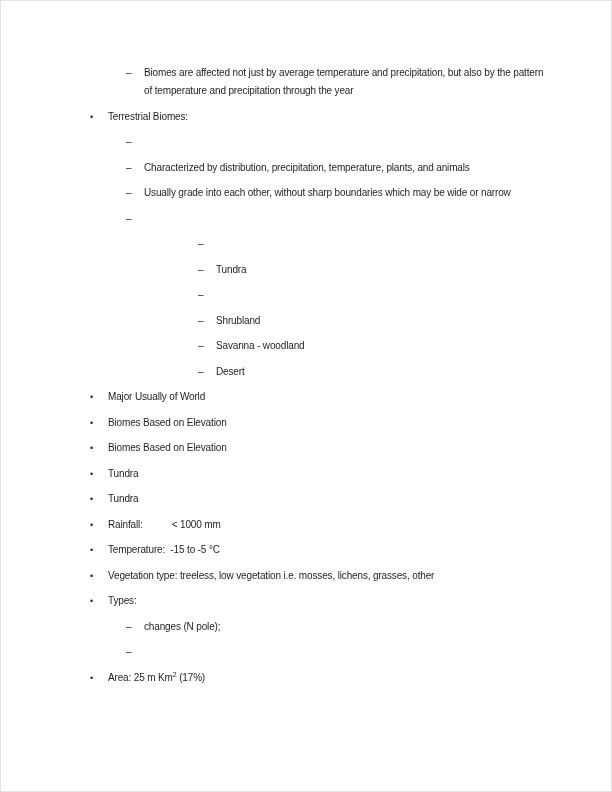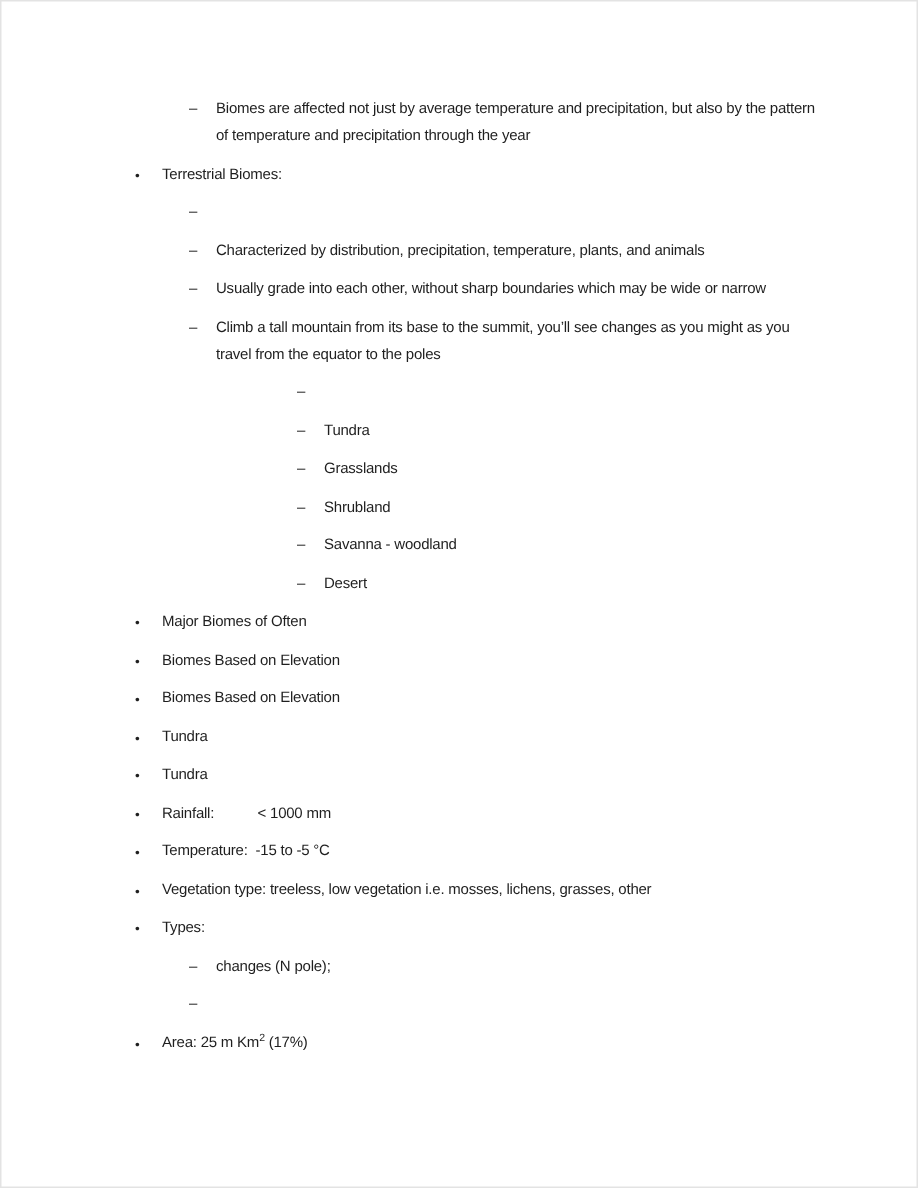--- a/index.html
+++ b/index.html
@@ -69,48 +69,46 @@
       <div class="item level-2">
         <span class="marker">–</span>
         <span class="text"><span>Characterized by distribution, precipitation, temperature, plants, and animals</span></span>
       </div>
       <div class="item level-2">
         <span class="marker">–</span>
         <span class="text"><span>Usually grade into each other, without sharp boundaries which may be wide or narrow</span></span>
       </div>
       <div class="item level-2">
         <span class="marker">–</span>
-        <span class="text"><span>Climb a tall mountain from its base to the summit, you’ll see changes as you might as you travel from the equator to the poles</span></span>
       </div>
       <div class="item level-3">
         <span class="marker">–</span>
       </div>
       <div class="item level-3">
         <span class="marker">–</span>
         <span class="text"><span>Tundra</span></span>
       </div>
       <div class="item level-3">
         <span class="marker">–</span>
-        <span class="text"><span>Grasslands</span></span>
       </div>
       <div class="item level-3">
         <span class="marker">–</span>
         <span class="text"><span>Shrubland</span></span>
       </div>
       <div class="item level-3">
         <span class="marker">–</span>
         <span class="text"><span>Savanna - woodland</span></span>
       </div>
       <div class="item level-3">
         <span class="marker">–</span>
         <span class="text"><span>Desert</span></span>
       </div>
       <div class="item level-1">
         <span class="marker">•</span>
-        <span class="text"><span>Major Biomes of Often</span></span>
+        <span class="text"><span>Major Usually of World</span></span>
       </div>
       <div class="item level-1">
         <span class="marker">•</span>
         <span class="text"><span>Biomes Based on Elevation</span></span>
       </div>
       <div class="item level-1">
         <span class="marker">•</span>
         <span class="text"><span>Biomes Based on Elevation</span></span>
       </div>
       <div class="item level-1">

